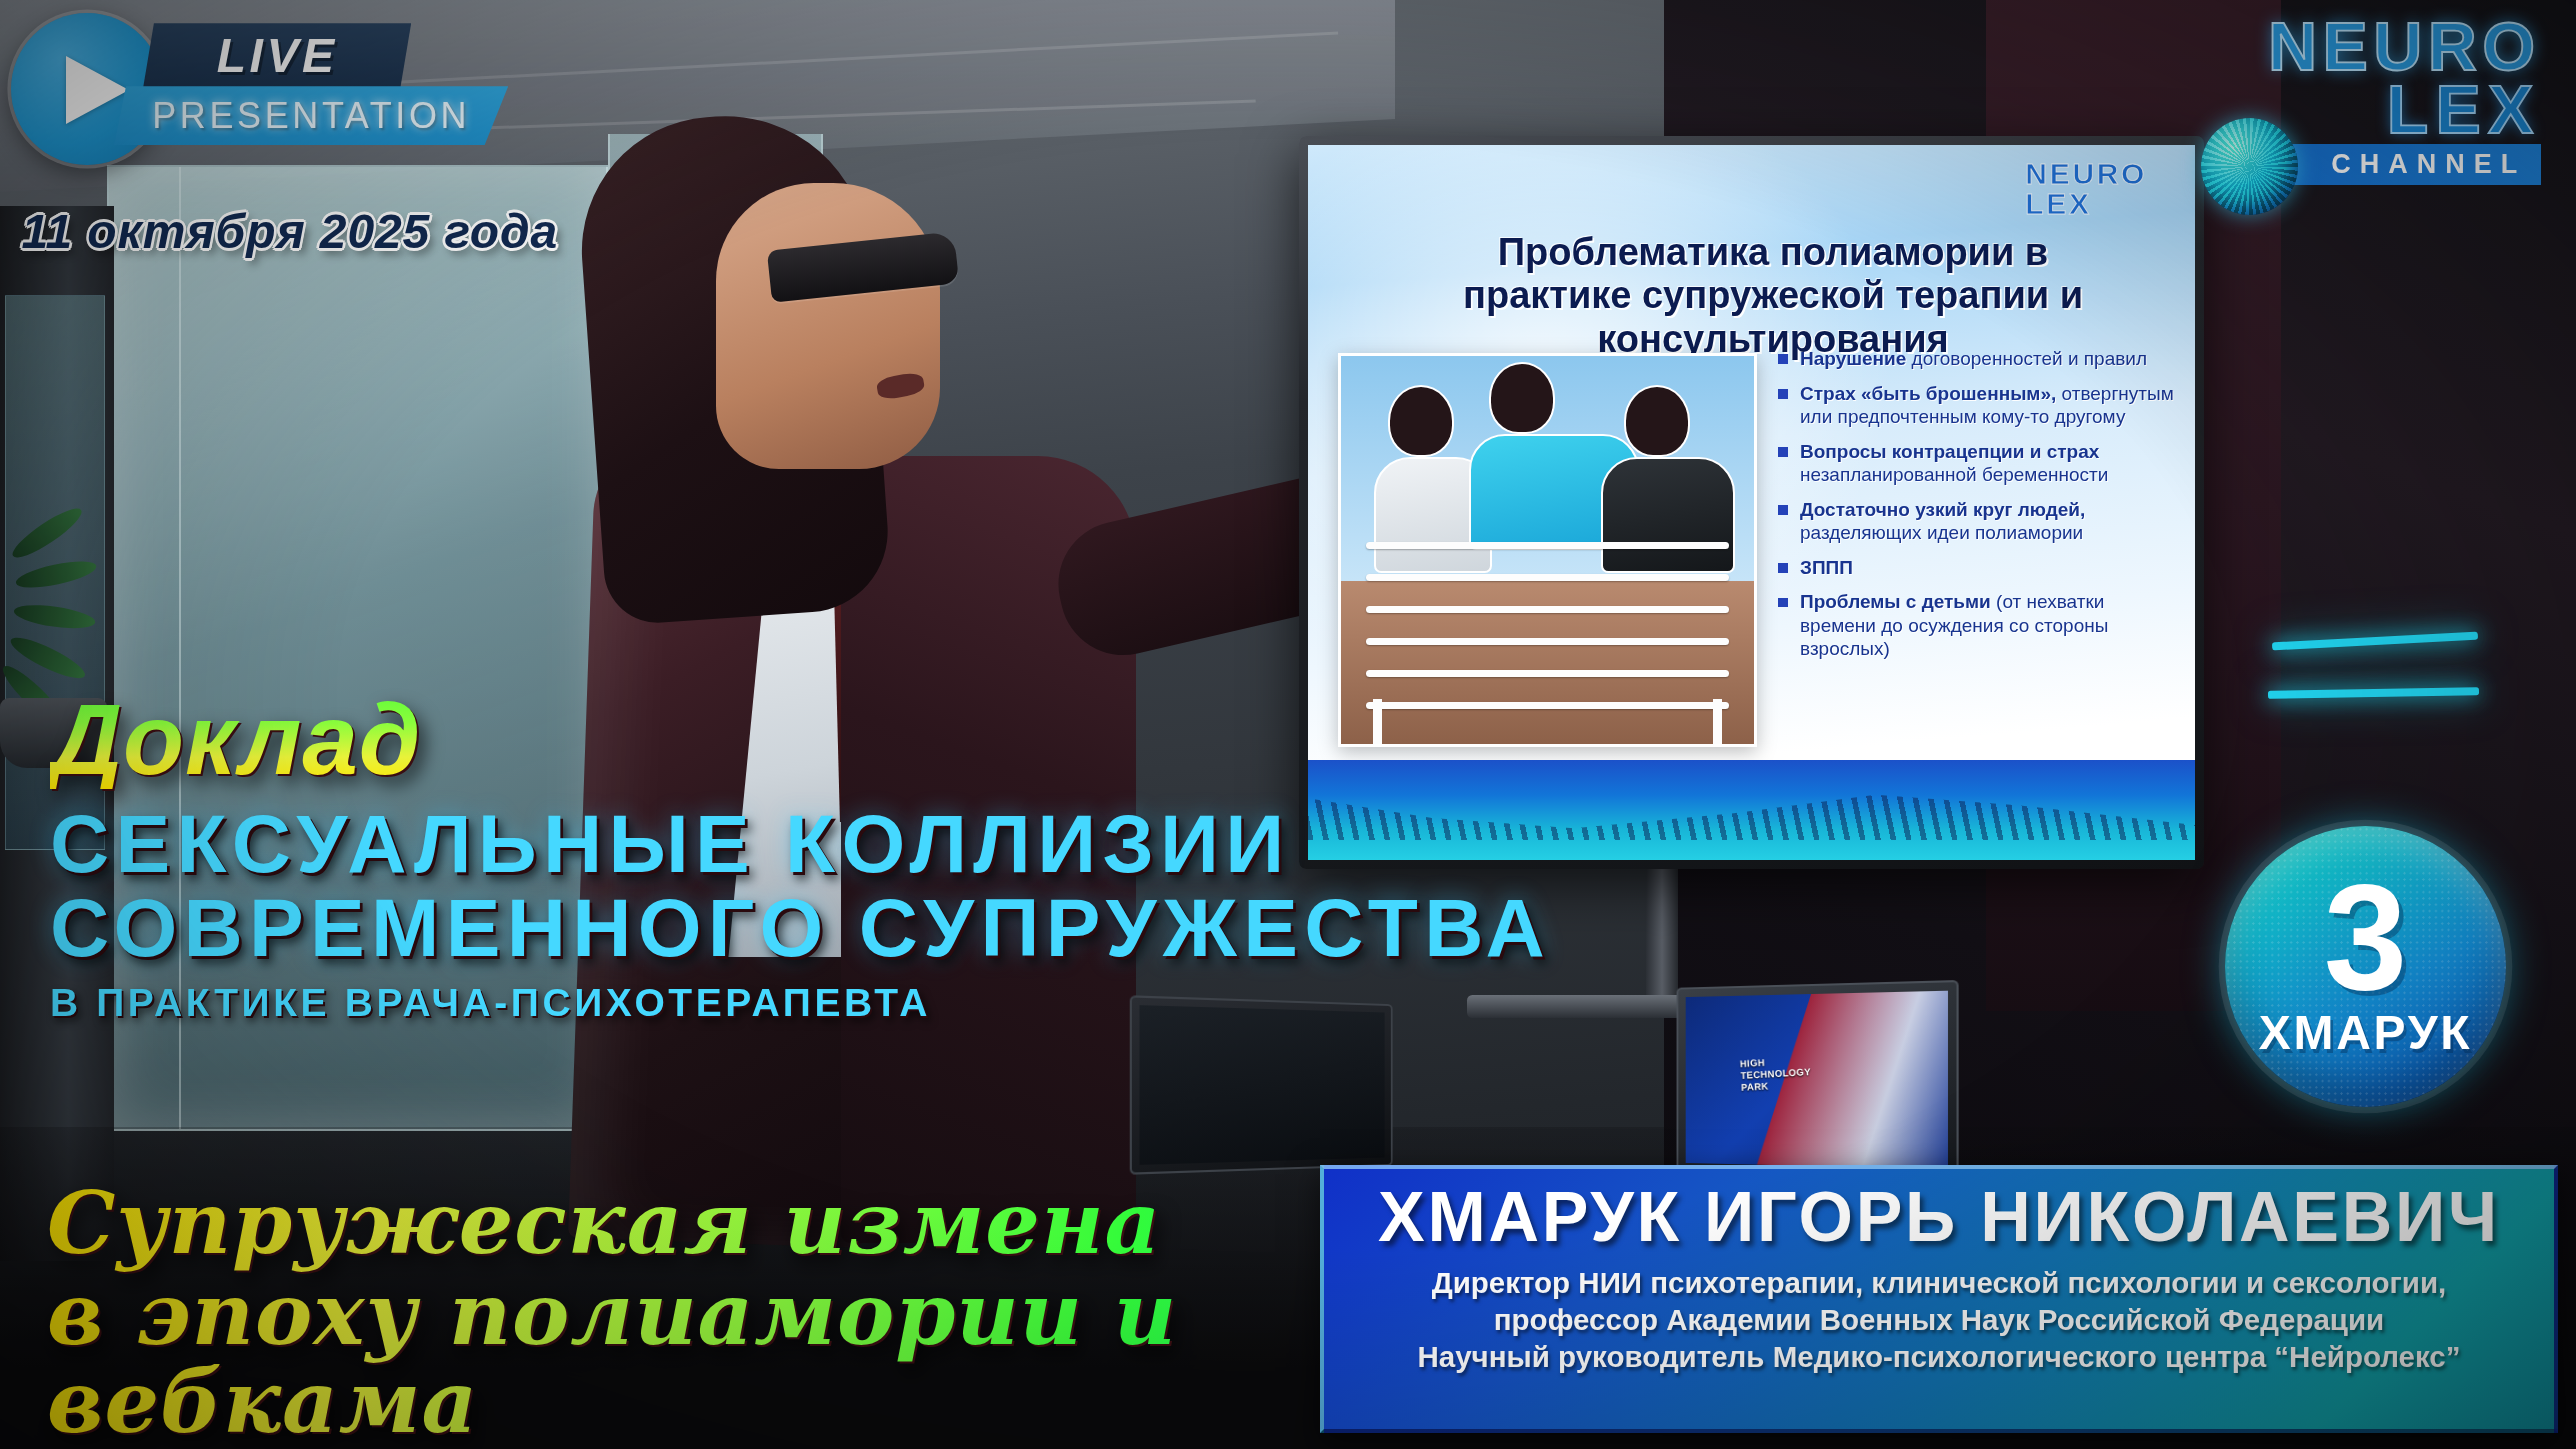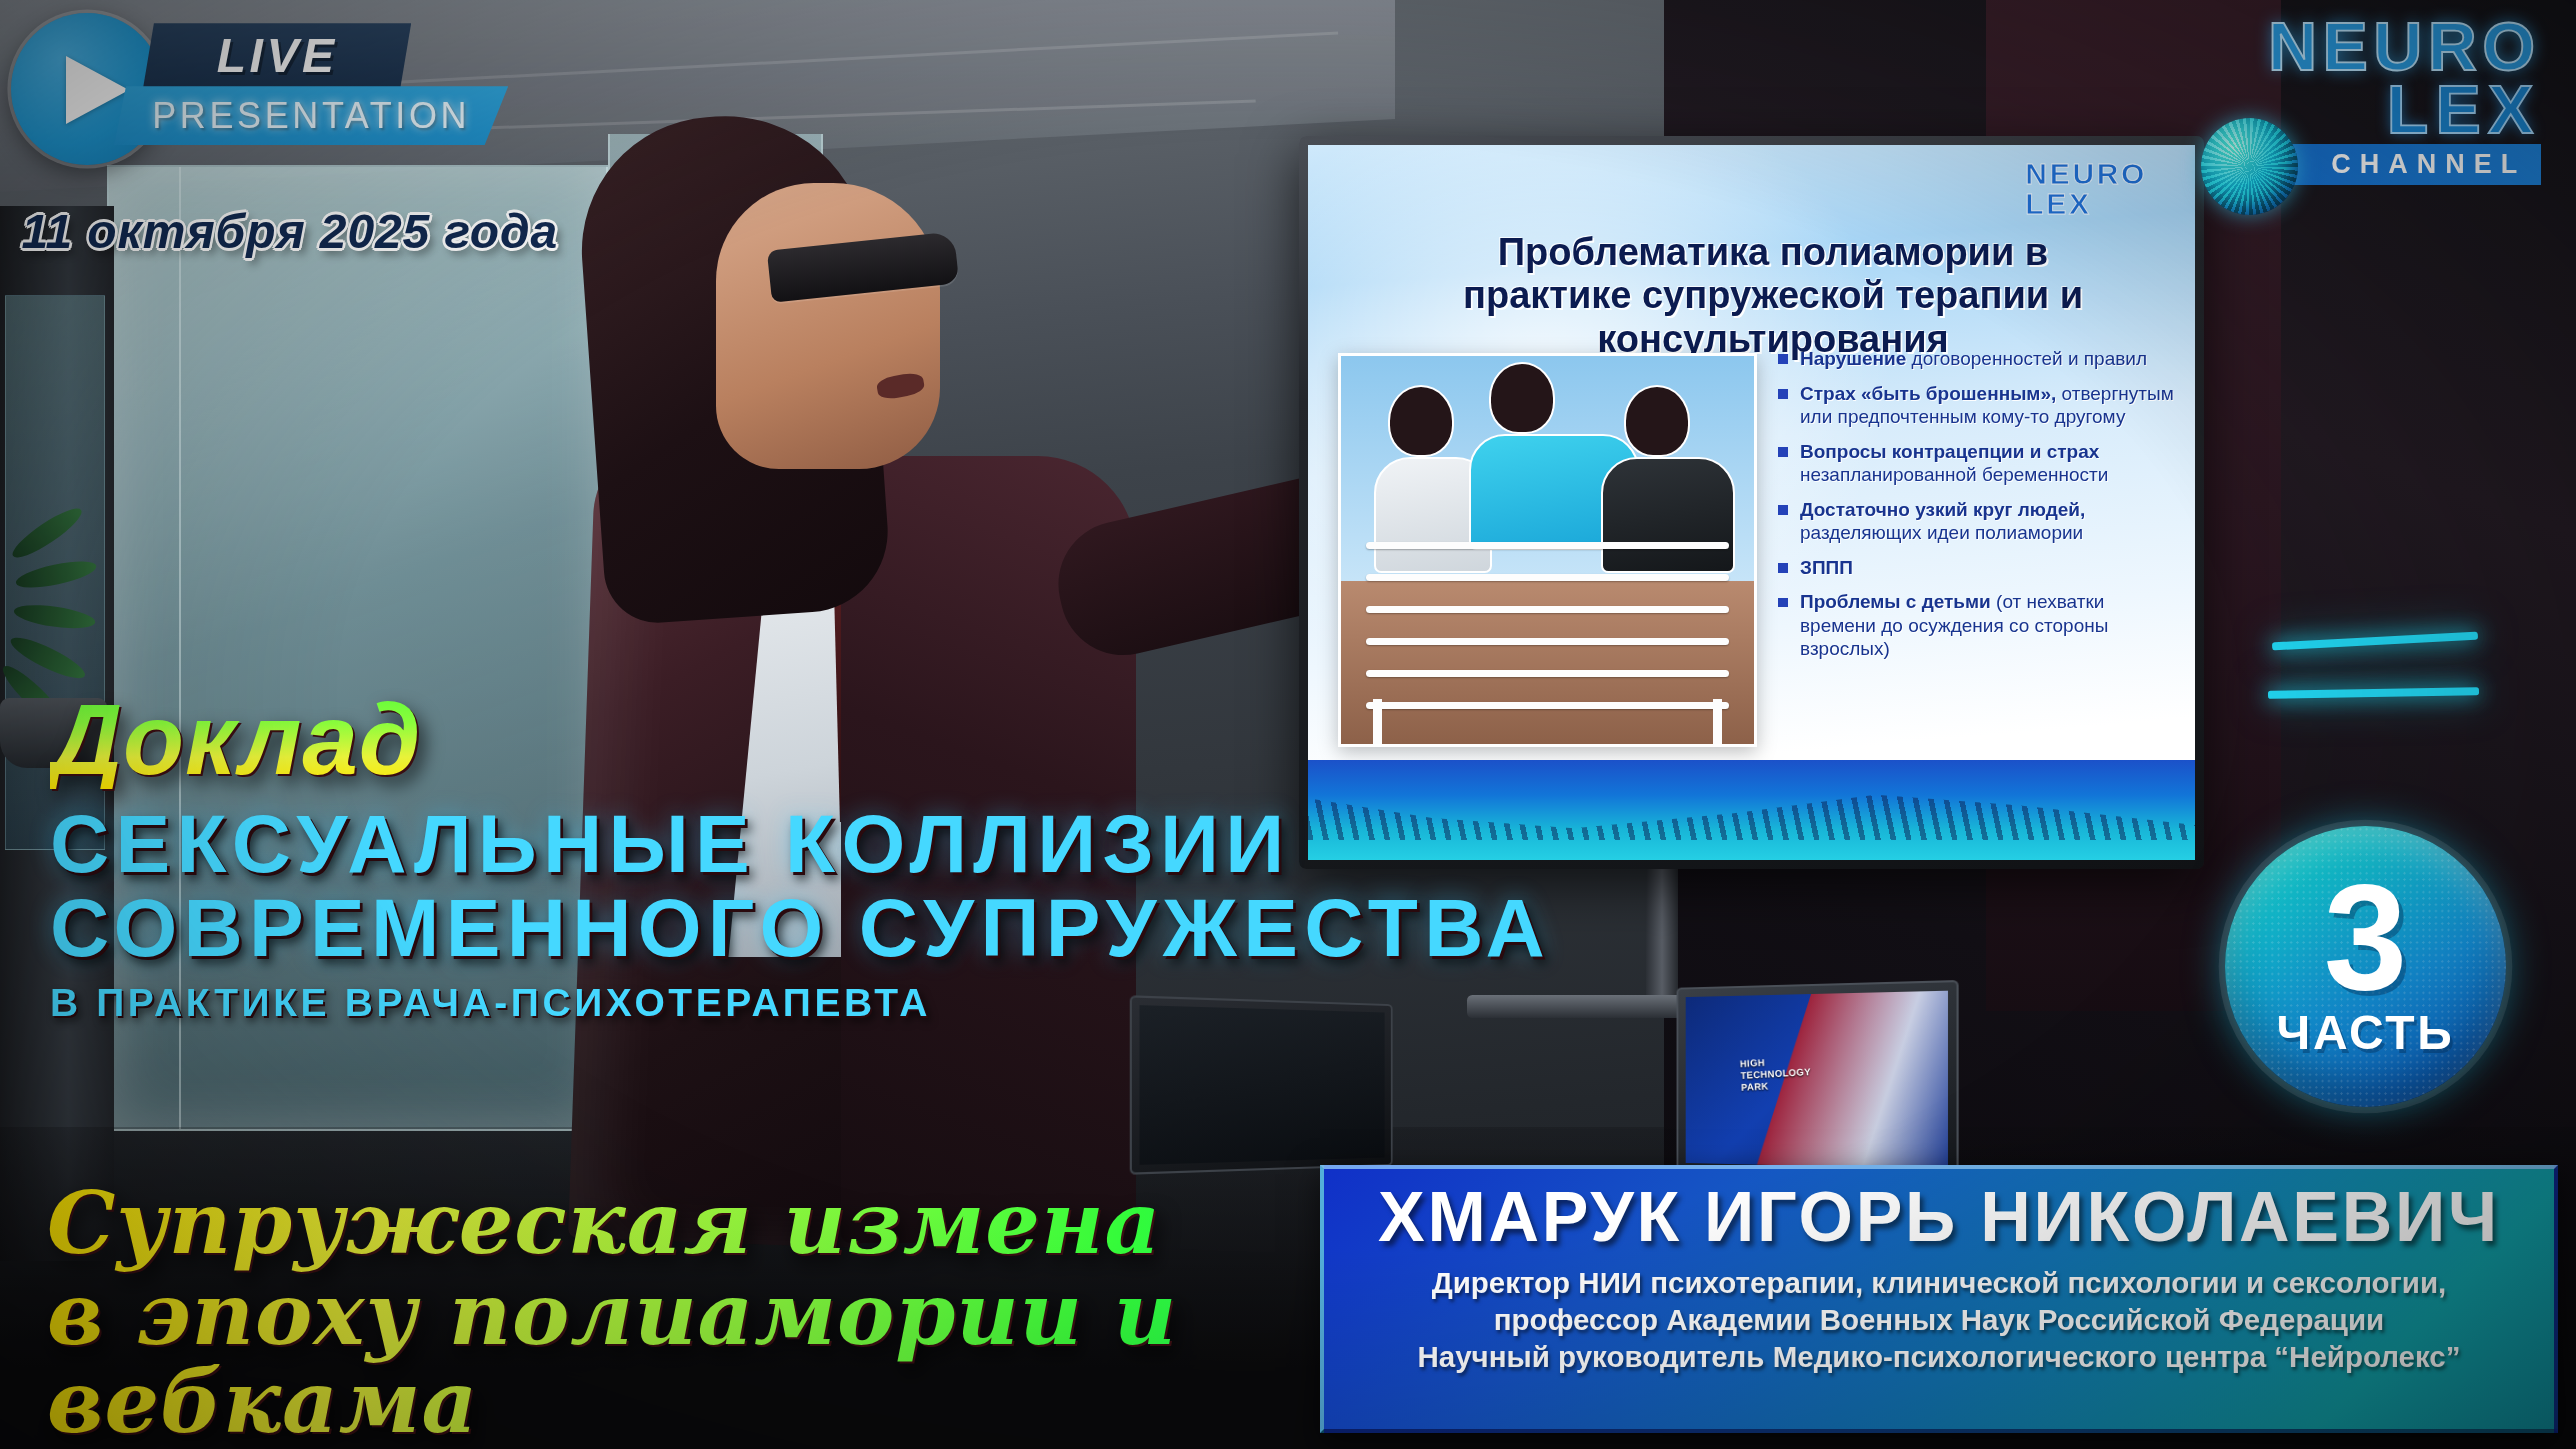--- a/index.html
+++ b/index.html
@@ -403,21 +403,21 @@
     <div class="h-sub">В ПРАКТИКЕ ВРАЧА-ПСИХОТЕРАПЕВТА</div>
   </div>
 
   <div class="script">
     <span>Супружеская измена</span>
     <span class="l2">в эпоху полиамории и вебкама</span>
   </div>
 
   <div class="part-badge">
     <div class="part-num">3</div>
-    <div class="part-word">ЧАСТЬ</div>
+    <div class="part-word">ХМАРУК</div>
   </div>
 
   <div class="plate">
     <div class="plate-name">ХМАРУК ИГОРЬ НИКОЛАЕВИЧ</div>
     <div class="plate-sub">
       <div>Директор НИИ психотерапии, клинической психологии и сексологии,</div>
       <div>профессор Академии Военных Наук Российской Федерации</div>
       <div>Научный руководитель Медико-психологического центра “Нейролекс”</div>
     </div>
   </div>

